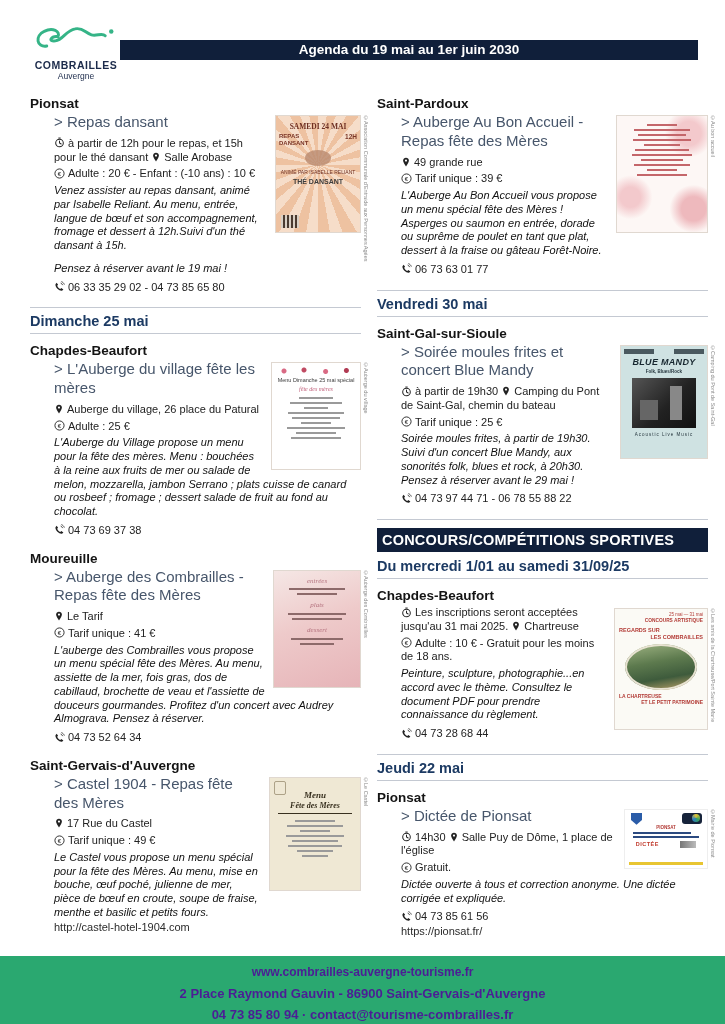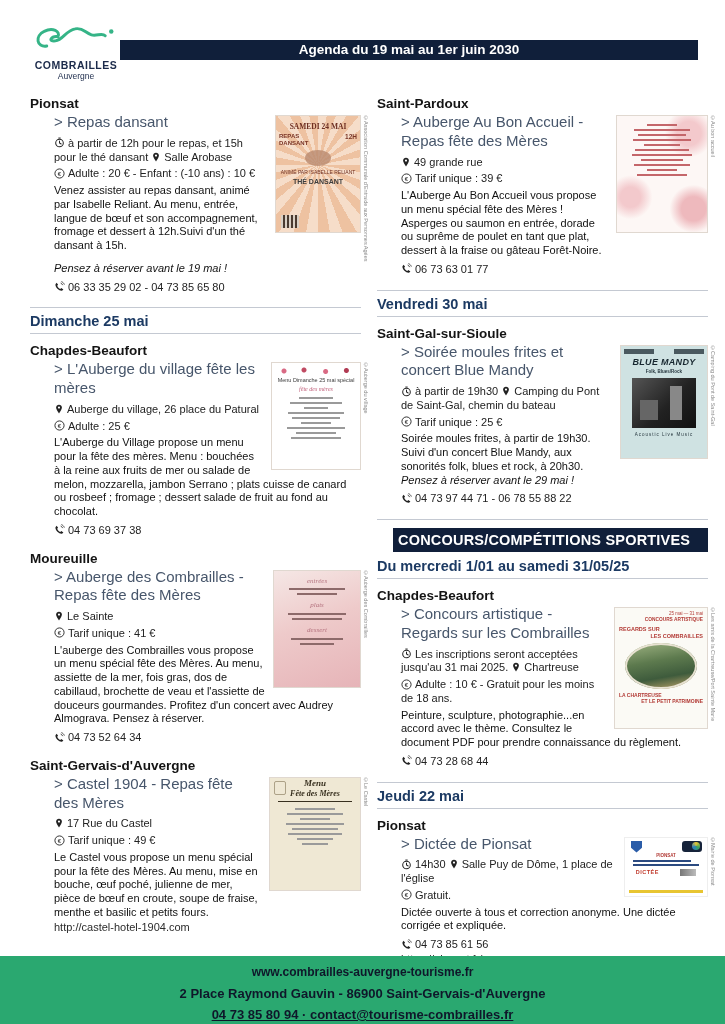--- a/index.html
+++ b/index.html
@@ -14,36 +14,36 @@
           color:#fff;font-size:13.5px;font-weight:bold;text-align:center;line-height:20px;}
   
   .content{position:absolute;top:96px;left:30px;right:18px;display:flex;gap:16px;align-items:flex-start;}
   .col{width:331px;flex:0 0 331px;}
   .city-block{margin-bottom:13px;}
   h3.city{font-size:13.5px;font-weight:bold;color:#141414;margin:0 0 2px 0;}
   .event-body{padding-left:24px;font-size:11px;line-height:1.25;}
   .event-body::after{content:"";display:block;clear:both;}
   h4.etitle{font-size:15px;font-weight:400;color:#47566b;margin:2px 0 5px 0;line-height:1.25;}
   p.info{margin:3px 0;color:#222;}
-  p.desc{margin:3px 0 0 0;color:#111;}
+  p.desc{margin:3px 0 0 0;font-style:italic;color:#111;}
   p.note{margin:9px 0 0 0;font-style:italic;color:#111;}
   p.note.tight{margin-top:0;}
   p.phone{margin:5px 0 0 0;color:#222;}
   p.elink{margin:1px 0 0 0;color:#2b2b2b;word-break:break-all;}
   a.plain{color:#2b2b2b;text-decoration:none;}
   .ico{width:11px;height:11px;vertical-align:-1.5px;margin-right:3px;color:#222;}
   .ico.pin{width:10px;height:12px;vertical-align:-2px;}
   
   .date-head{border-top:1px solid #c4c9d2;border-bottom:1px solid #c4c9d2;
              padding:5px 0 4px 0;margin:12px 0 9px 0;
              font-size:14.5px;font-weight:bold;color:#1c3a63;}
   .date-head.no-top{border-top:none;padding-top:2px;margin-top:4px;}
   .hr{border-top:1px solid #c4c9d2;margin:12px 0 0 0;}
   .cat-banner{background:#101f3a;color:#fff;font-size:14.5px;font-weight:bold;
-              padding:4px 5px;margin:8px 0 0 16px;letter-spacing:.2px;}
+              padding:4px 5px;margin:8px 0 0 0;letter-spacing:.2px;}
   
   .fig{float:right;margin:2px 0 4px 8px;position:relative;}
   .credit{position:absolute;left:100%;top:0;writing-mode:vertical-rl;
           font-size:5.5px;color:#8a8a8a;white-space:nowrap;margin-left:1px;}
   .poster{position:relative;overflow:hidden;border:1px solid #e0d8d0;background:#fff;}
   .bar{height:2px;background:#9a9a9a;margin:3px auto;}
   .rbar{height:2px;background:#c4666a;margin:3px auto;}
   
   .p-repas{width:84px;height:116px;color:#7a3526;
            background:repeating-conic-gradient(from 0deg at 50% 42%,#f6ddc9 0 10deg,#eec2a1 10deg 20deg);}
@@ -66,21 +66,21 @@
   .p-village .t{font-size:5.5px;text-align:center;color:#3a3a3a;margin-top:1px;}
   .p-village .script{font-family:"Liberation Serif",serif;font-style:italic;font-size:6px;color:#c2637d;text-align:center;margin-top:2px;}
   
   .p-comb{width:86px;height:116px;background:linear-gradient(160deg,#f5e7e5 0%,#eecaca 45%,#e6b4b8 100%);}
   .p-comb .script{font-family:"Liberation Serif",serif;font-style:italic;font-size:7px;color:#b5737f;text-align:center;margin-top:6px;}
   .p-comb .bar{background:#8d6a6a;}
   
   .p-castel{width:90px;height:112px;background:#efe8d4;}
   .p-castel .t1,.p-castel .t2{font-family:"Liberation Serif",serif;font-weight:bold;font-style:italic;
        text-align:center;color:#38301f;}
-  .p-castel .t1{font-size:9px;}
+  .p-castel .t1{font-size:9px;margin-top:12px;}
   .p-castel .t2{font-size:8px;border-bottom:1px solid #38301f;margin:0 8px;padding-bottom:2px;}
   .p-castel .crest{position:absolute;left:4px;top:3px;width:10px;height:12px;border:1px solid #6b5c3a;border-radius:2px;opacity:.5;}
   
   .p-bon{width:90px;height:116px;background:
      radial-gradient(circle at 80% 15%,#f3c9cc 12px,transparent 24px),
      radial-gradient(circle at 15% 70%,#f3c9cc 10px,transparent 22px),
      radial-gradient(circle at 85% 80%,#eeb9bd 12px,transparent 24px),#fdf7f5;}
   
   .p-mandy{width:86px;height:112px;background:#cfe2e2;}
   .p-mandy .hd{display:flex;justify-content:space-between;padding:3px 3px 0 3px;}
@@ -110,25 +110,25 @@
   .p-dictee .badge{position:absolute;right:5px;top:3px;width:20px;height:11px;background:#16233a;border-radius:3px;}
   .p-dictee .badge i{position:absolute;right:2px;top:1.5px;width:8px;height:8px;border-radius:50%;display:block;
       background:conic-gradient(#e8c531,#3aa35c,#2a7fc1,#e8c531);}
   .p-dictee .t1{font-size:4.5px;color:#b23a35;font-weight:bold;text-align:center;margin-top:15px;}
   .p-dictee .ln{height:2px;background:#2b4a80;margin:2px 8px;}
   .p-dictee .mid{display:flex;align-items:center;justify-content:space-around;margin-top:3px;}
   .p-dictee .t2{font-size:5.5px;color:#c0392b;font-weight:bold;letter-spacing:.5px;}
   .p-dictee .pen{width:16px;height:7px;background:linear-gradient(90deg,#777,#bbb);}
   .p-dictee .yellow{position:absolute;left:4px;right:4px;bottom:3px;height:3px;background:#e8c531;}
   
-  .footer{position:absolute;left:0;right:0;bottom:0;height:68px;background:#2aa870;color:#0f172a;
+  .footer{position:absolute;left:0;right:0;bottom:0;height:68px;background:#2aa870;color:#4c1d95;
           text-align:center;font-weight:bold;}
   .footer .f1{font-size:12px;padding-top:9px;}
   .footer .f2{font-size:13px;padding-top:7px;}
-  .footer .f3{font-size:13px;padding-top:6px;text-decoration:underline;}
+  .footer .f3{font-size:13px;padding-top:6px;}
 </style>
 </head>
 <body>
 
 <svg width="0" height="0" style="position:absolute" aria-hidden="true">
   <symbol id="i-clock" viewBox="0 0 24 24">
     <path d="M9.5 2.3h5" stroke="currentColor" stroke-width="2.2" fill="none"></path>
     <circle cx="12" cy="13.2" r="8.3" fill="none" stroke="currentColor" stroke-width="2.2"></circle>
     <path d="M12 8.6v4.6l3.6 2" fill="none" stroke="currentColor" stroke-width="2.2" stroke-linecap="round"></path>
   </symbol>
@@ -260,21 +260,21 @@
               <div class="script">dessert</div>
               <div class="bar" style="width:52px"></div>
                 <div class="bar" style="width:34px"></div>
             </div>
             <figcaption class="credit">©Auberge des Combrailles</figcaption>
           </figure>
           <h4 class="etitle">&gt; Auberge des Combrailles - Repas fête des Mères</h4>
           <p class="info">
             <svg class="ico pin">
                 <use href="#i-pin"></use>
-              </svg><span>Le Sainte</span>
+              </svg><span>Le Tarif</span>
           </p>
           <p class="info">
             <svg class="ico">
                 <use href="#i-euro"></use>
               </svg><span>Tarif unique : 41 €</span>
           </p>
           <p class="desc">L'auberge des Combrailles vous propose un menu spécial fête des Mères. Au menu, assiette de la mer, fois gras, dos de cabillaud, brochette de veau et l'assiette de douceurs gourmandes. Profitez d'un concert avec Audrey Almograva. Pensez à réserver.</p>
           <p class="phone">
             <svg class="ico">
                 <use href="#i-phone"></use>
@@ -400,38 +400,37 @@
           <p class="phone">
             <svg class="ico">
                 <use href="#i-phone"></use>
               </svg><span>04 73 97 44 71 - 06 78 55 88 22</span>
           </p>
         </div>
       </section>
 
       <div class="hr"></div>
       <div class="cat-banner">CONCOURS/COMPÉTITIONS SPORTIVES</div>
-      <div class="date-head no-top">Du mercredi 1/01 au samedi 31/05/25</div>
+      <div class="date-head no-top">Du mercredi 1/01 au samedi 31/09/25</div>
 
       <section class="city-block">
         <h3 class="city">Chapdes-Beaufort</h3>
         <div class="event-body">
           <figure class="fig">
             <div class="poster p-conc">
               <div class="tl">25 mai — 31 mai</div>
               <div class="ca">CONCOURS ARTISTIQUE</div>
               <div class="rg">REGARDS SUR</div>
               <div class="rg2">LES COMBRAILLES</div>
               <div class="oval"></div>
               <div class="b1">LA CHARTREUSE</div>
               <div class="b2">ET LE PETIT PATRIMOINE</div>
             </div>
             <figcaption class="credit">©Les amis de la Chartreuse/Port Sainte Marie</figcaption>
           </figure>
-          <h4 class="etitle">&gt; Concours artistique - Regards sur les Combrailles</h4>
           <p class="info">
             <svg class="ico">
                 <use href="#i-clock"></use>
               </svg><span>Les inscriptions seront acceptées jusqu'au 31 mai 2025.</span>
             <svg class="ico pin">
                 <use href="#i-pin"></use>
               </svg><span>Chartreuse</span>
           </p>
           <p class="info">
             <svg class="ico">

